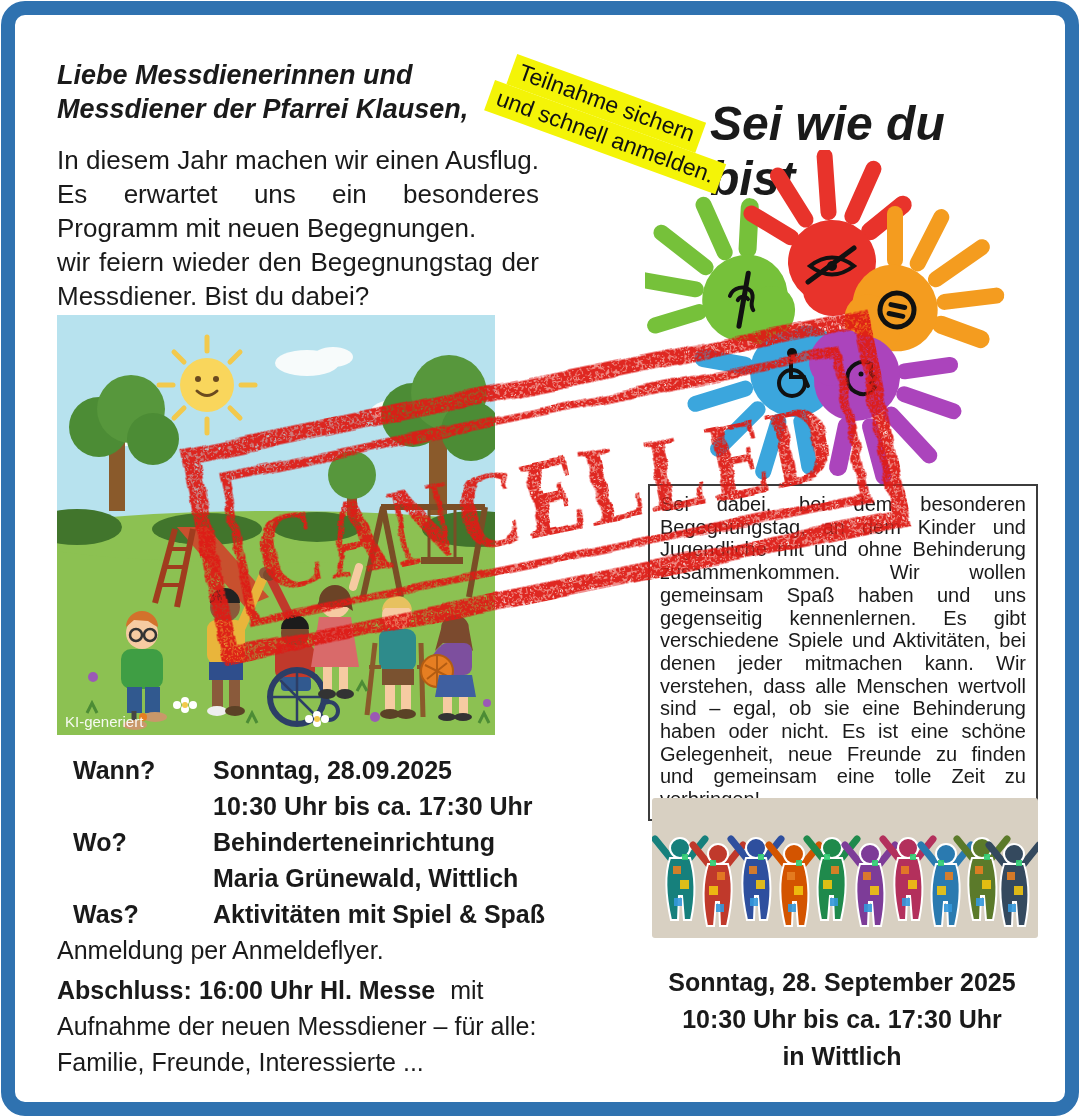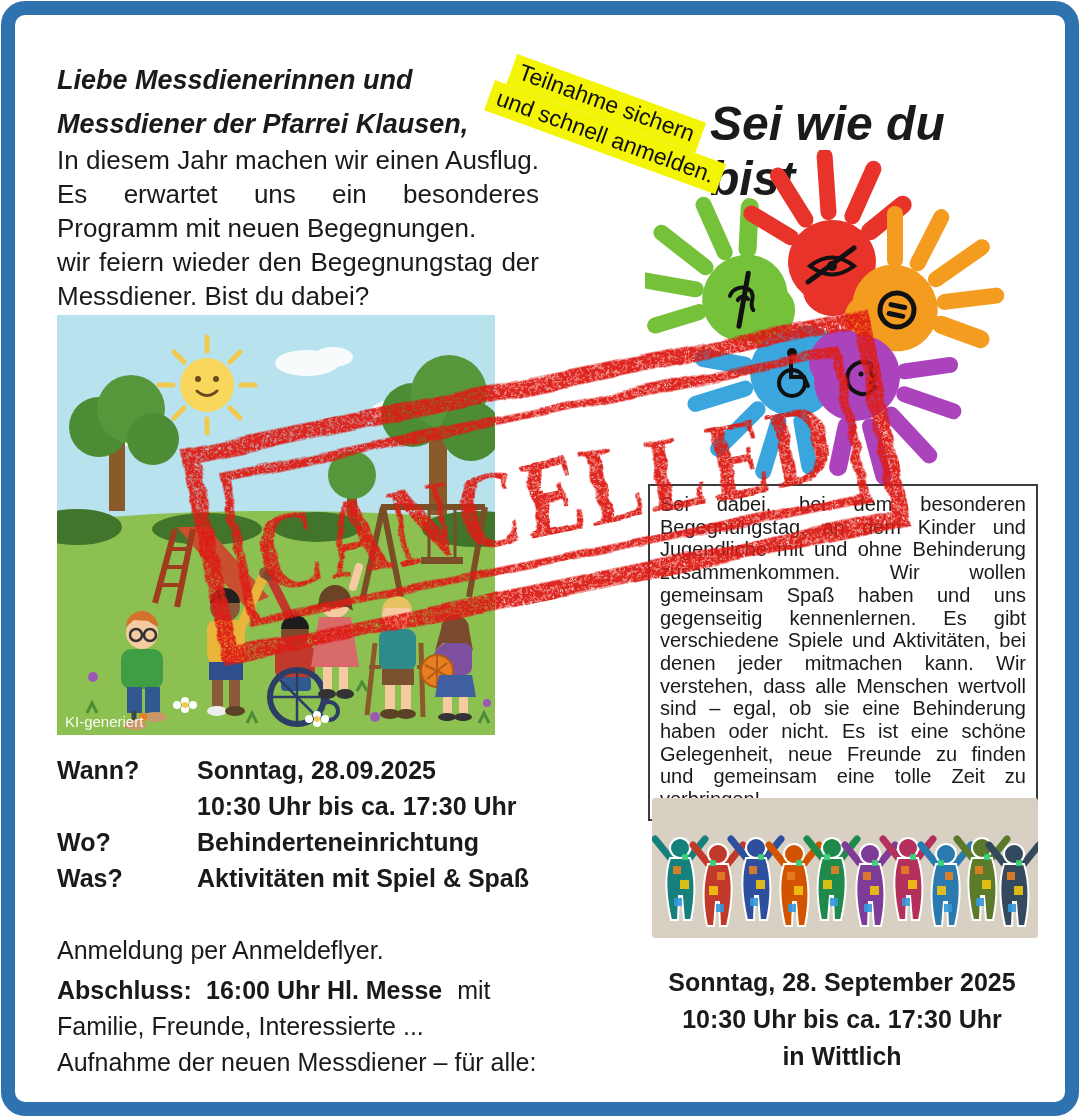--- a/index.html
+++ b/index.html
@@ -2,32 +2,32 @@
 <html><head>
 <meta charset="utf-8">
 <style>
   html,body{margin:0;padding:0;background:#fff;}
   body{width:1080px;height:1117px;position:relative;overflow:hidden;
        font-family:"Liberation Sans",sans-serif;color:#1a1a1a;}
   .frame{position:absolute;inset:1px;border:14px solid #2f72b0;border-radius:24px;pointer-events:none;z-index:6;}
 
   
   .greeting{position:absolute;left:57px;top:58px;width:482px;
-            font-size:27px;font-weight:bold;font-style:italic;line-height:44px;}
+            font-size:27px;font-weight:bold;font-style:italic;line-height:34px;}
   .intro{position:absolute;left:57px;top:143px;width:482px;font-size:26px;line-height:34px;}
   .intro p{margin:0;text-align:justify;}
   .illustration{position:absolute;left:57px;top:315px;width:438px;height:376px;}
 
   .details{position:absolute;left:57px;top:752px;width:490px;font-size:25px;font-weight:bold;line-height:36px;}
   .drow{display:flex;}
-  .dl{width:140px;flex:none;}
+  .dl{width:140px;flex:none;margin-left:16px;}
   .dv{flex:1;}
   .reg-note{position:absolute;left:57px;top:934px;width:490px;font-size:25px;line-height:32px;font-weight:normal;}
   .closing{position:absolute;left:57px;top:972px;width:500px;font-size:25px;line-height:36px;}
-  .closing .row1{display:flex;gap:7px;}
+  .closing .row1{display:flex;}
   .closing .cl{width:142px;flex:none;font-weight:bold;}
   .closing .cb{font-weight:bold;}
   .closing .cr{font-weight:normal;margin-left:15px;}
 
   
   .ribbon{position:absolute;left:506px;top:50px;transform:rotate(20deg);transform-origin:0 0;z-index:2;}
   .ribbon .rl{display:table;background:#f4f407;color:#111;font-size:23px;line-height:27px;
               padding:2px 8px 3px 8px;white-space:nowrap;}
   .ribbon .rl1{margin-left:12px;}
   .headline{position:absolute;left:710px;top:96px;width:300px;font-size:48px;font-weight:bold;font-style:italic;}
@@ -239,41 +239,42 @@
     <div class="dl">Wann?</div>
     <div class="dv">
       <div>Sonntag, 28.09.2025</div>
       <div>10:30 Uhr bis ca. 17:30 Uhr</div>
     </div>
   </div>
   <div class="drow">
     <div class="dl">Wo?</div>
     <div class="dv">
       <div>Behinderteneinrichtung</div>
+      <div>Maria Grünewald, Wittlich</div>
     </div>
   </div>
   <div class="drow">
     <div class="dl">Was?</div>
     <div class="dv">
       <div>Aktivitäten mit Spiel &amp; Spaß</div>
     </div>
   </div>
 </div>
 
 <div class="reg-note">Anmeldung per Anmeldeflyer.</div>
 
 <div class="closing">
   <div class="row1">
     <span class="cl">Abschluss:</span>
     <span>
       <span class="cb">16:00 Uhr Hl. Messe</span><span class="cr">mit</span>
     </span>
   </div>
+  <div>Aufnahme der neuen Messdiener – für alle:</div>
   <div>Familie, Freunde, Interessierte ...</div>
-  <div>Aufnahme der neuen Messdiener – für alle:</div>
 </div>
 
 <div class="ribbon">
   <div class="rl rl1">Teilnahme sichern</div>
   <div class="rl">und schnell anmelden.</div>
 </div>
 
 <div class="headline">Sei wie du bist</div>
 
 <div class="hands">

